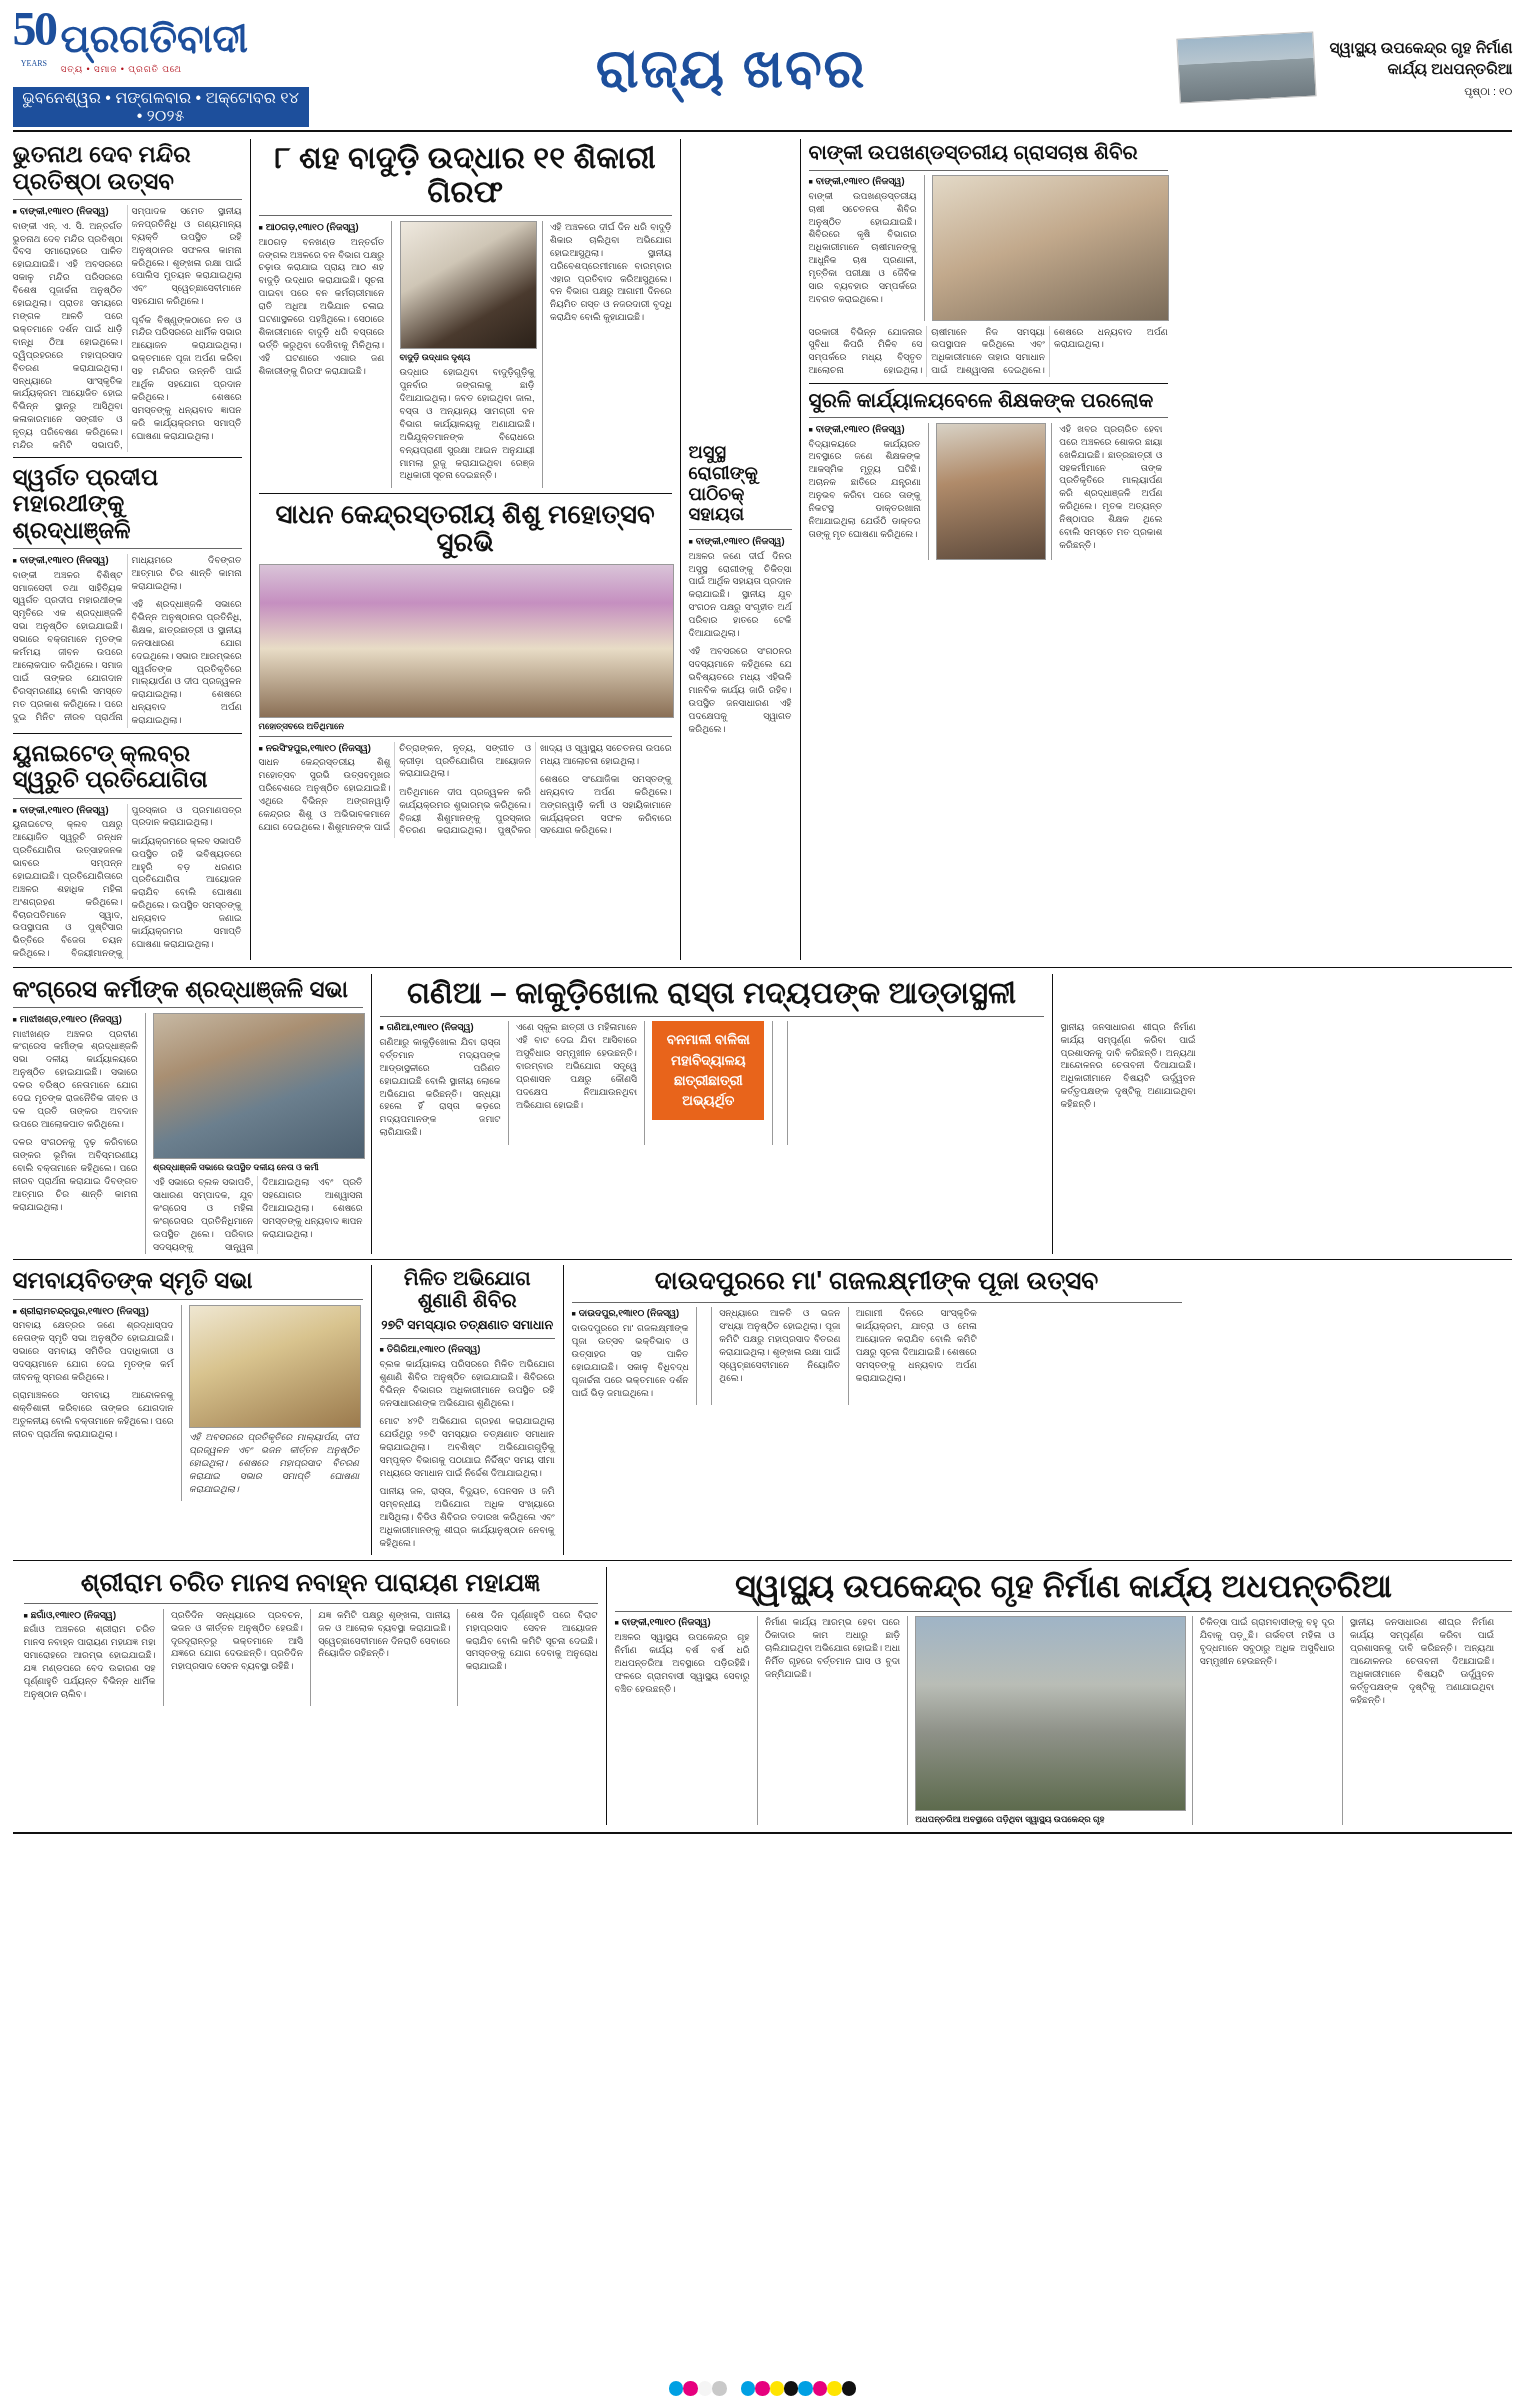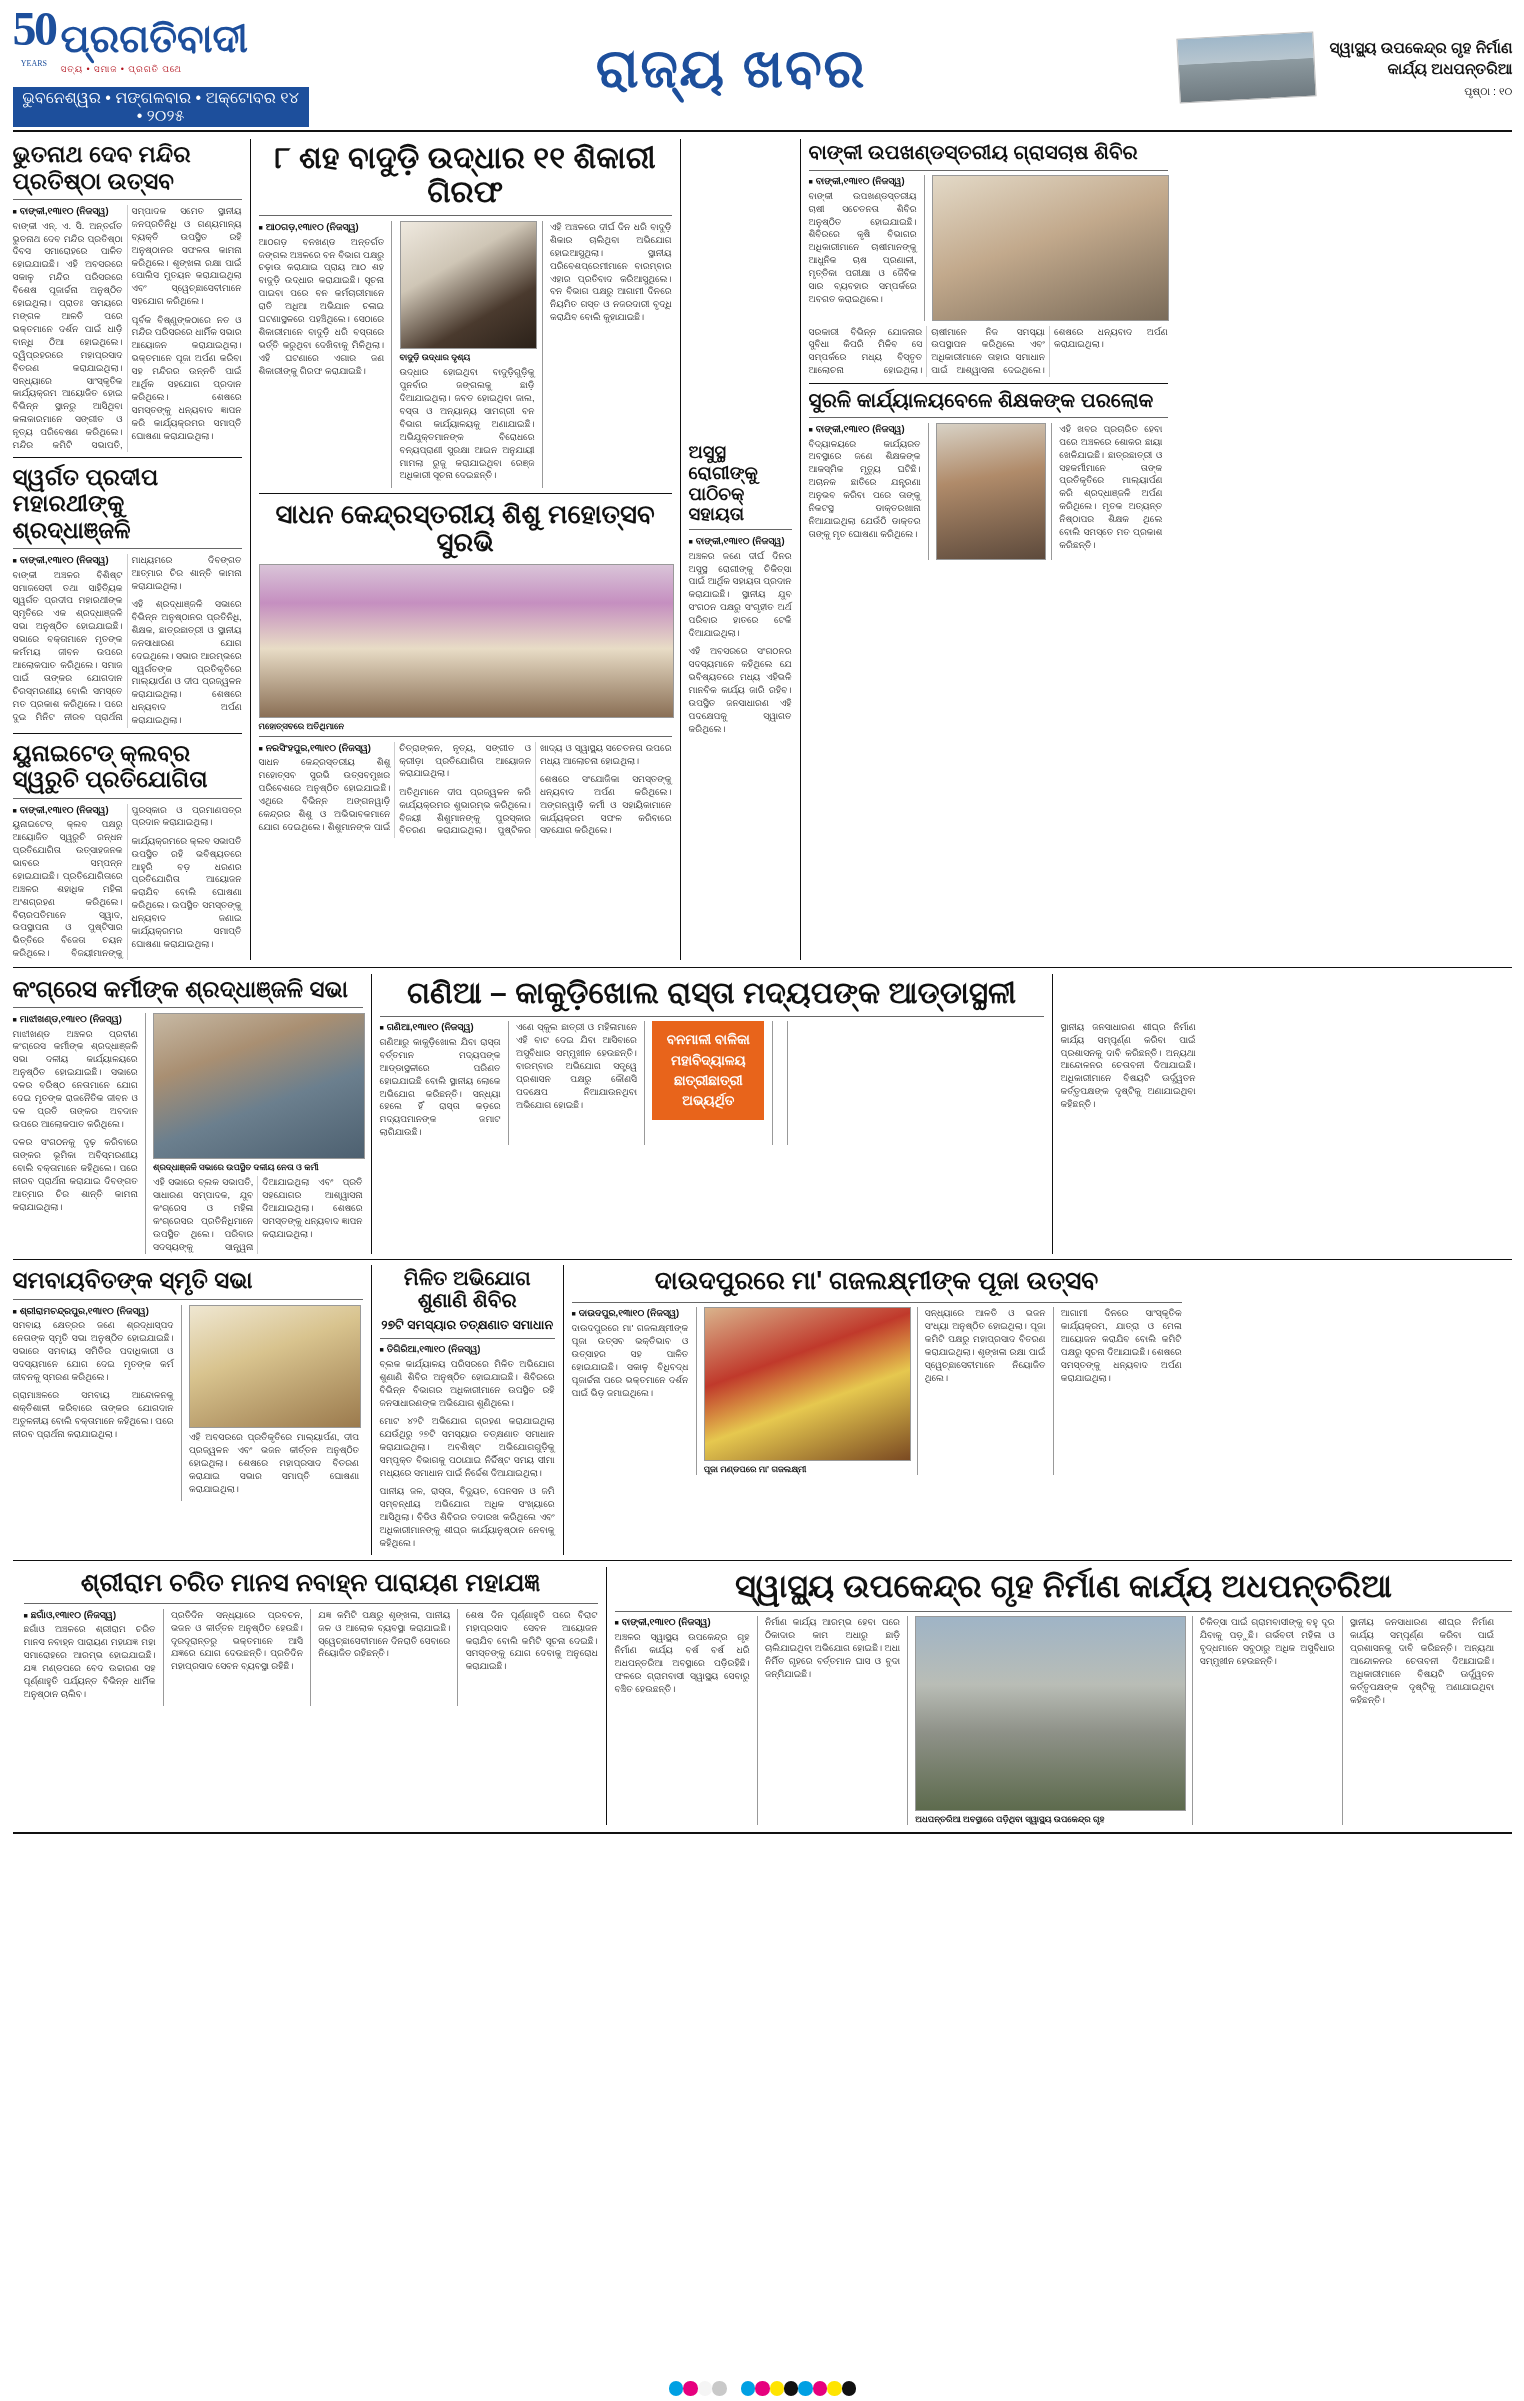--- a/index.html
+++ b/index.html
@@ -299,21 +299,21 @@
         <div style="width:161px;">
           <div class="byline">ଶ୍ରୀରାମଚନ୍ଦ୍ରପୁର,୧୩ା୧୦ (ନିଜସ୍ୱ)</div>
           <div class="body">
             <p>ସମବାୟ କ୍ଷେତ୍ରର ଜଣେ ଶ୍ରଦ୍ଧାସ୍ପଦ ନେତାଙ୍କ ସ୍ମୃତି ସଭା ଅନୁଷ୍ଠିତ ହୋଇଯାଇଛି। ସଭାରେ ସମବାୟ ସମିତିର ପଦାଧିକାରୀ ଓ ସଦସ୍ୟମାନେ ଯୋଗ ଦେଇ ମୃତଙ୍କ କର୍ମ ଜୀବନକୁ ସ୍ମରଣ କରିଥିଲେ।</p>
             <p>ଗ୍ରାମାଞ୍ଚଳରେ ସମବାୟ ଆନ୍ଦୋଳନକୁ ଶକ୍ତିଶାଳୀ କରିବାରେ ତାଙ୍କର ଯୋଗଦାନ ଅତୁଳନୀୟ ବୋଲି ବକ୍ତାମାନେ କହିଥିଲେ। ପରେ ନୀରବ ପ୍ରାର୍ଥନା କରାଯାଇଥିଲା।</p>
           </div>
         </div>
         <div class="vdiv-thin"></div>
         <div style="width:170px;">
           <div class="ph flower" style="width:100%;height:121px;"></div>
-          <div class="body" style="margin-top:3.6px;">
+          <div class="body" style="margin-top:3.6px;font-style:italic;">
             <p>ଏହି ଅବସରରେ ପ୍ରତିକୃତିରେ ମାଲ୍ୟାର୍ପଣ, ଦୀପ ପ୍ରଜ୍ୱଳନ ଏବଂ ଭଜନ କୀର୍ତ୍ତନ ଅନୁଷ୍ଠିତ ହୋଇଥିଲା। ଶେଷରେ ମହାପ୍ରସାଦ ବିତରଣ କରାଯାଇ ସଭାର ସମାପ୍ତି ଘୋଷଣା କରାଯାଇଥିଲା।</p>
           </div>
         </div>
       </div>
     </div>
 
     <div class="vdiv"></div>
 
     <div style="width:175px;">
       <div class="hd2" style="font-size:20px;margin-bottom:0;">ମିଳିତ ଅଭିଯୋଗ</div>
@@ -334,24 +334,20 @@
       <div class="hd2" style="font-size:25px;">ଦାଉଦପୁରରେ ମା' ଗଜଲକ୍ଷ୍ମୀଙ୍କ ପୂଜା ଉତ୍ସବ</div>
       <div class="thin"></div>
       <div class="grid">
         <div style="width:117px;">
           <div class="byline">ଦାଉଦପୁର,୧୩ା୧୦ (ନିଜସ୍ୱ)</div>
           <div class="body">
               <p>ଦାଉଦପୁରରେ ମା' ଗଜଲକ୍ଷ୍ମୀଙ୍କ ପୂଜା ଉତ୍ସବ ଭକ୍ତିଭାବ ଓ ଉତ୍ସାହର ସହ ପାଳିତ ହୋଇଯାଇଛି। ସକାଳୁ ବିଧିବଦ୍ଧ ପୂଜାର୍ଚ୍ଚନା ପରେ ଭକ୍ତମାନେ ଦର୍ଶନ ପାଇଁ ଭିଡ଼ ଜମାଇଥିଲେ।</p>
             </div>
         </div>
         <div class="vdiv-thin"></div>
-        <div style="width:206px;">
-          <div class="ph puja" style="width:100%;height:152px;"></div>
-          <div class="cap">ପୂଜା ମଣ୍ଡପରେ ମା' ଗଜଲକ୍ଷ୍ମୀ</div>
-        </div>
         <div class="vdiv-thin"></div>
         <div style="width:121px;">
           <div class="body">
               <p>ସନ୍ଧ୍ୟାରେ ଆଳତି ଓ ଭଜନ ସଂଧ୍ୟା ଅନୁଷ୍ଠିତ ହୋଇଥିଲା। ପୂଜା କମିଟି ପକ୍ଷରୁ ମହାପ୍ରସାଦ ବିତରଣ କରାଯାଇଥିଲା। ଶୃଙ୍ଖଳା ରକ୍ଷା ପାଇଁ ସ୍ୱେଚ୍ଛାସେବୀମାନେ ନିୟୋଜିତ ଥିଲେ।</p>
             </div>
         </div>
         <div class="vdiv-thin"></div>
         <div style="width:121px;">
           <div class="body">
               <p>ଆଗାମୀ ଦିନରେ ସାଂସ୍କୃତିକ କାର୍ଯ୍ୟକ୍ରମ, ଯାତ୍ରା ଓ ମେଳା ଆୟୋଜନ କରାଯିବ ବୋଲି କମିଟି ପକ୍ଷରୁ ସୂଚନା ଦିଆଯାଇଛି। ଶେଷରେ ସମସ୍ତଙ୍କୁ ଧନ୍ୟବାଦ ଅର୍ପଣ କରାଯାଇଥିଲା।</p>

